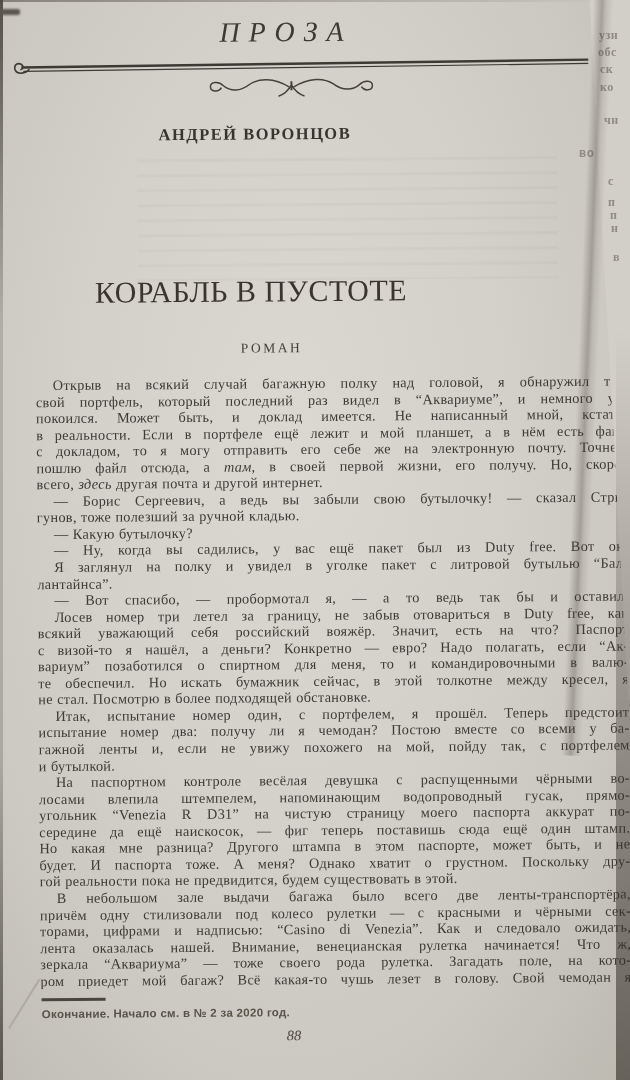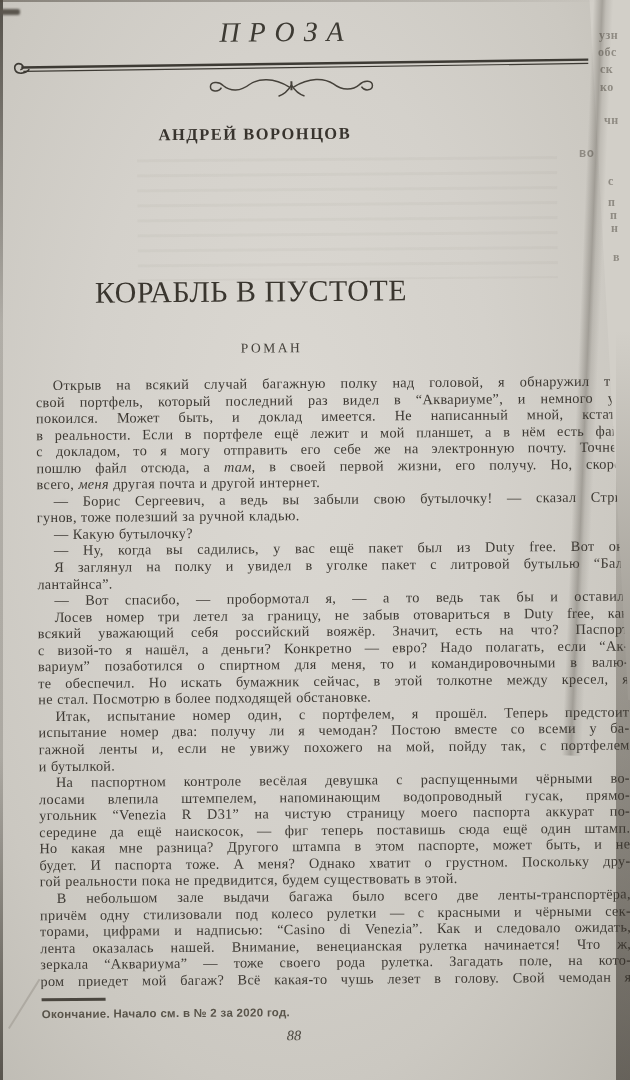--- a/index.html
+++ b/index.html
@@ -78,21 +78,21 @@
   <div class="abs center" id="title">КОРАБЛЬ В ПУСТОТЕ</div>
   <div class="abs center" id="genre">РОМАН</div>
 
   <div class="abs" id="body-text">
       <div class="ln j in">Открыв на всякий случай багажную полку над головой, я обнаружил там</div>
       <div class="ln j">свой портфель, который последний раз видел в “Аквариуме”, и немного ус-</div>
       <div class="ln j">покоился. Может быть, и доклад имеется. Не написанный мной, кстати,</div>
       <div class="ln j">в реальности. Если в портфеле ещё лежит и мой планшет, а в нём есть файл</div>
       <div class="ln j">с докладом, то я могу отправить его себе же на электронную почту. Точнее,</div>
       <div class="ln j">пошлю файл отсюда, а <i>там,</i> в своей первой жизни, его получу. Но, скорее</div>
-      <div class="ln l">всего, <i>меня</i> другая почта и другой интернет.</div>
+      <div class="ln l">всего, <i>здесь</i> другая почта и другой интернет.</div>
       <div class="ln j in">— Борис Сергеевич, а ведь вы забыли свою бутылочку! — сказал Стри-</div>
       <div class="ln l">гунов, тоже полезший за ручной кладью.</div>
       <div class="ln l in">— Какую бутылочку?</div>
       <div class="ln j in">— Ну, когда вы садились, у вас ещё пакет был из Duty free. Вот он.</div>
       <div class="ln j in">Я заглянул на полку и увидел в уголке пакет с литровой бутылью “Бал-</div>
       <div class="ln l">лантайнса”.</div>
       <div class="ln j in">— Вот спасибо, — пробормотал я, — а то ведь так бы и оставил.</div>
       <div class="ln j in">Лосев номер три летел за границу, не забыв отовариться в Duty free, как</div>
       <div class="ln j">всякий уважающий себя российский вояжёр. Значит, есть на что? Паспорт</div>
       <div class="ln j">с визой-то я нашёл, а деньги? Конкретно — евро? Надо полагать, если “Ак-</div>

